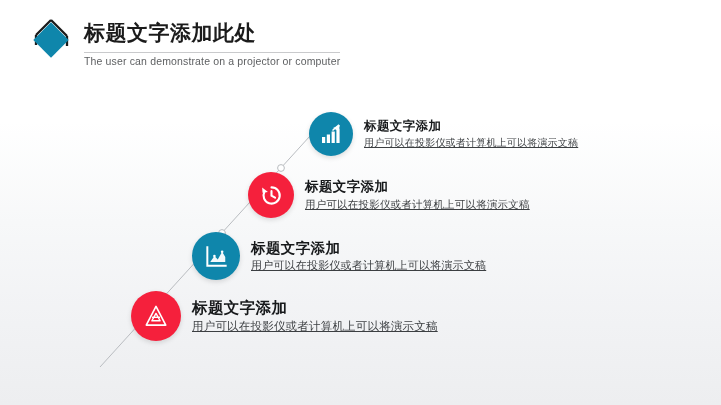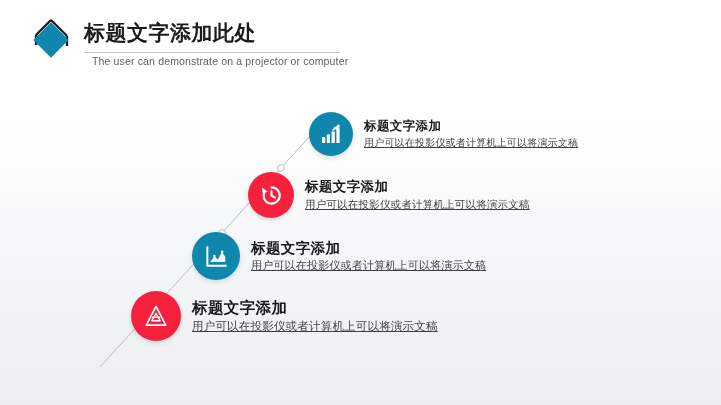--- a/index.html
+++ b/index.html
@@ -59,21 +59,21 @@
     position: absolute;
     left: 84px;
     top: 52px;
     width: 256px;
     height: 1px;
     background: #c9cacc;
   }
 
   #header-subtitle {
     position: absolute;
-    left: 92px;
+    left: 84px;
     top: 55px;
     font-size: 10.5px;
     color: #5d5f61;
     letter-spacing: 0.15px;
     white-space: nowrap;
   }
 
   
   #diagram {
     position: absolute;

